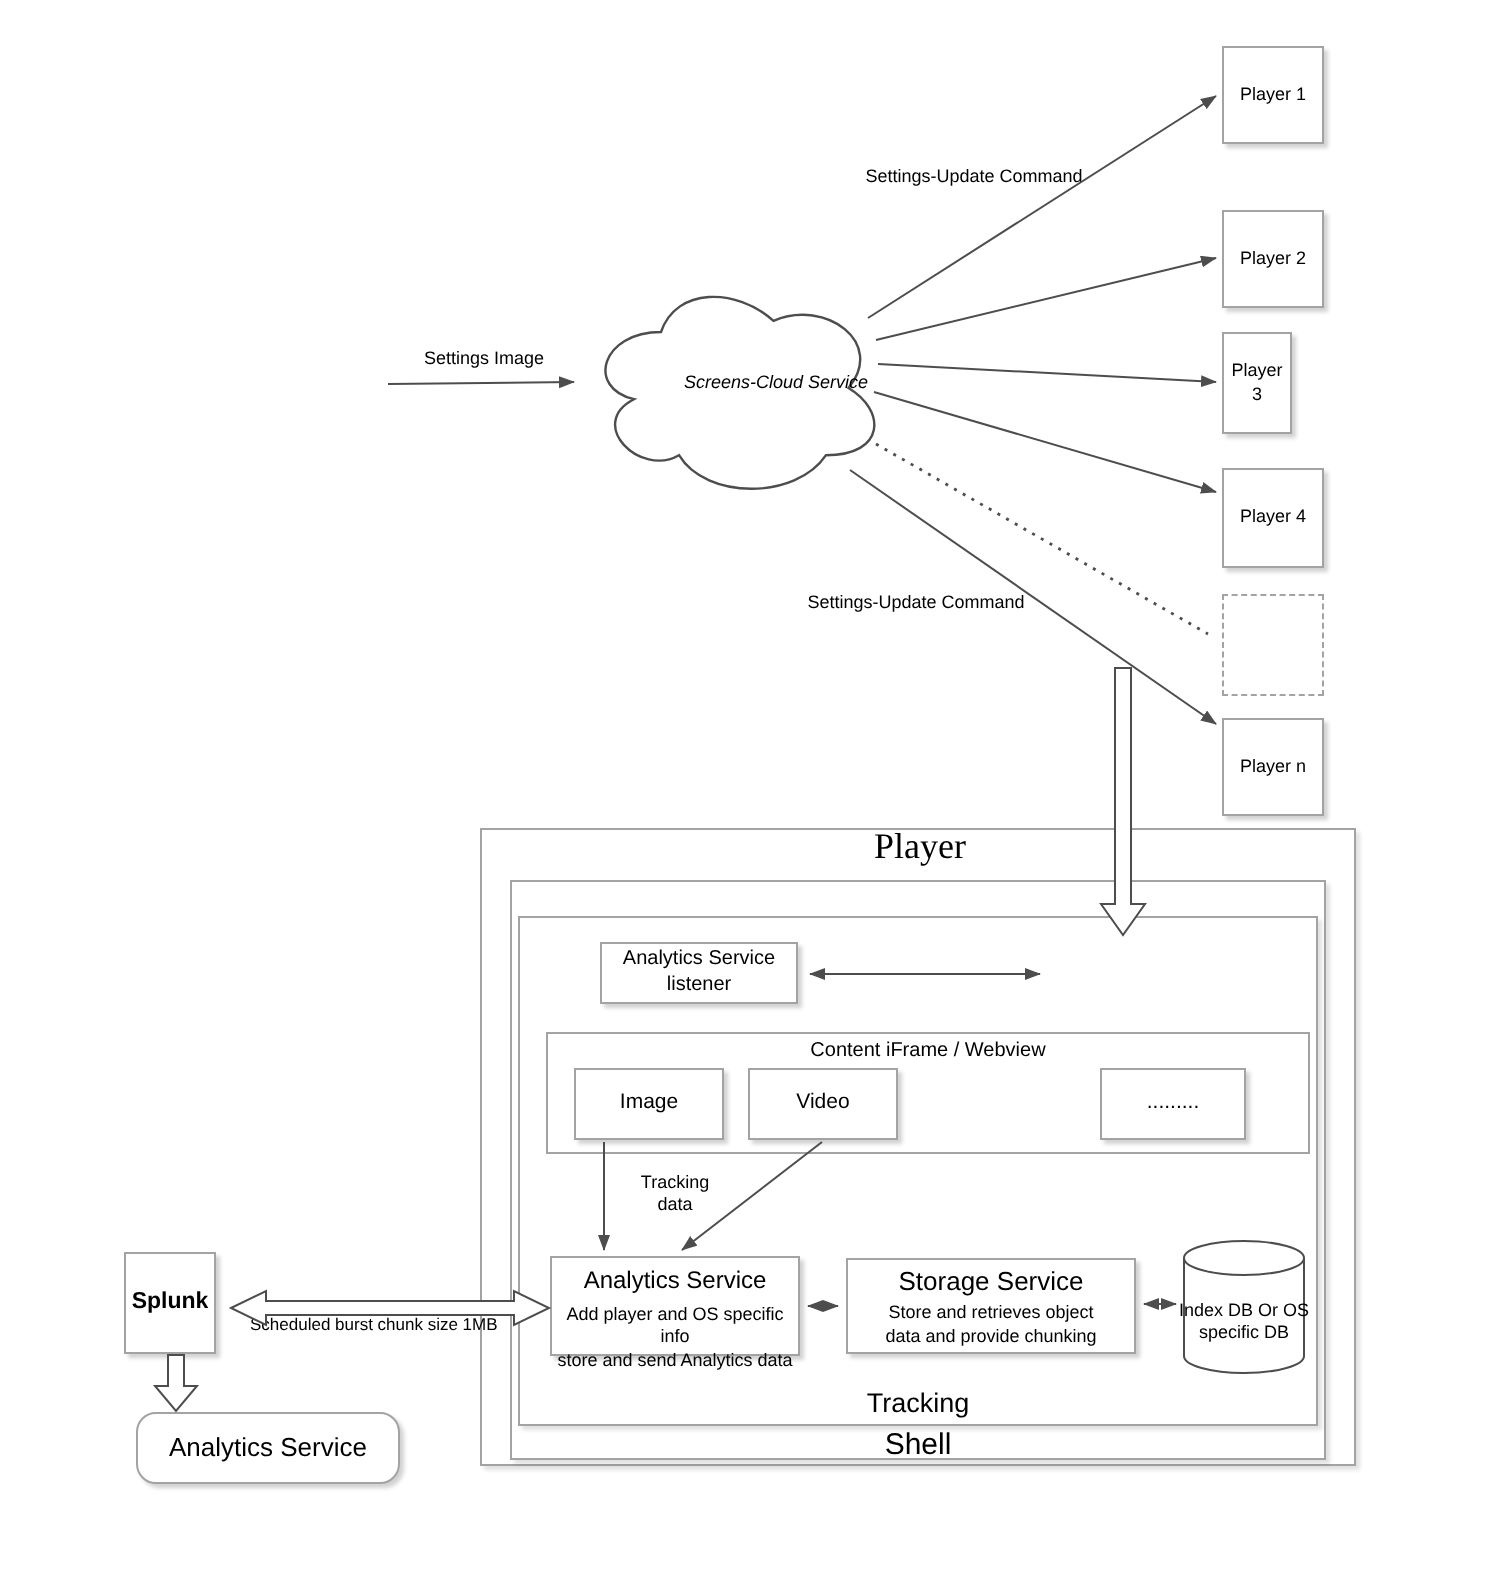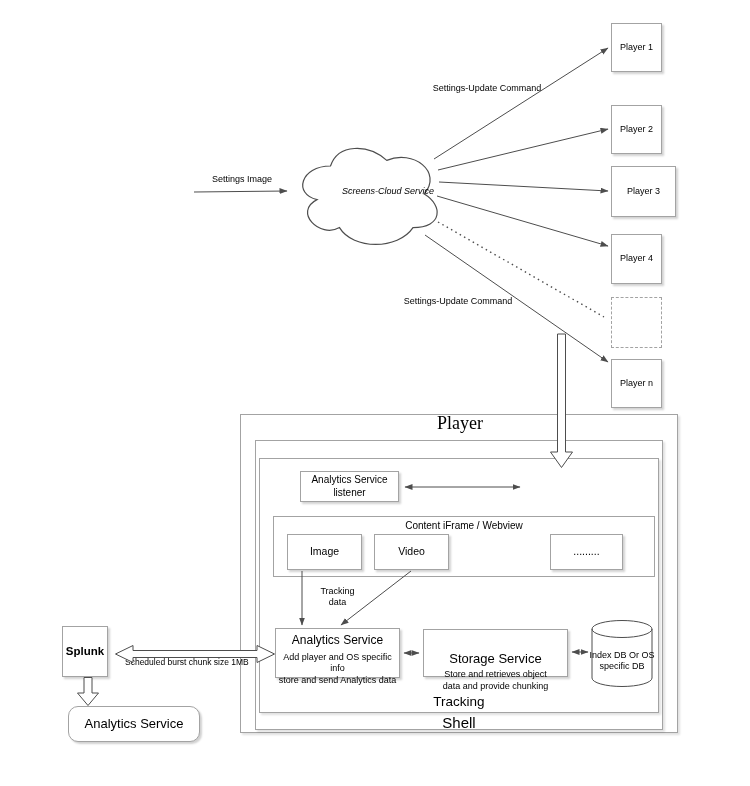--- a/index.html
+++ b/index.html
@@ -35,21 +35,21 @@
 
 
   <div class="lbl wrap" style="left:318px;top:186px;width:140px;font-style:italic;">Screens-Cloud Service</div>
 
   <div class="box" style="left:611px;top:23px;width:51px;height:49px;">
     <span>Player 1</span>
   </div>
   <div class="box" style="left:611px;top:105px;width:51px;height:49px;">
     <span>Player 2</span>
   </div>
-  <div class="box" style="left:611px;top:166px;width:65px;height:51px;">
+  <div class="box" style="left:611px;top:166px;width:35px;height:51px;">
     <span>Player 3</span>
   </div>
   <div class="box" style="left:611px;top:234px;width:51px;height:50px;">
     <span>Player 4</span>
   </div>
   <div class="box noshadow" style="left:611px;top:297px;width:51px;height:51px;border-style:dashed;border-width:1px;"></div>
   <div class="box" style="left:611px;top:359px;width:51px;height:49px;">
     <span>Player n</span>
   </div>
 
@@ -79,21 +79,21 @@
   <div class="box" style="left:550px;top:534px;width:73px;height:36px;font-size:10.5px;">
     <span>.........</span>
   </div>
 
   <div class="box" style="left:275px;top:628px;width:125px;height:50px;justify-content:flex-start;">
     <span style="margin-top:4px;font-size:12px;">Analytics Service</span>
     <span style="margin-top:4px;">Add player and OS specific info</span>
     <span>store and send Analytics data</span>
   </div>
   <div class="box" style="left:423px;top:629px;width:145px;height:48px;justify-content:flex-start;">
-    <span style="margin-top:21px;font-size:13px;">Storage Service</span>
+    <span style="margin-top:3px;font-size:13px;">Storage Service</span>
     <span style="margin-top:2px;">Store and retrieves object</span>
     <span>data and provide chunking</span>
   </div>
 
   <div class="lbl wrap" style="left:589px;top:650px;width:66px;font-size:9px;">
     <span>Index DB Or OS</span>
     <span>specific DB</span>
   </div>
 
   <div class="box" style="left:62px;top:626px;width:46px;height:51px;font-weight:bold;font-size:11.5px;">

